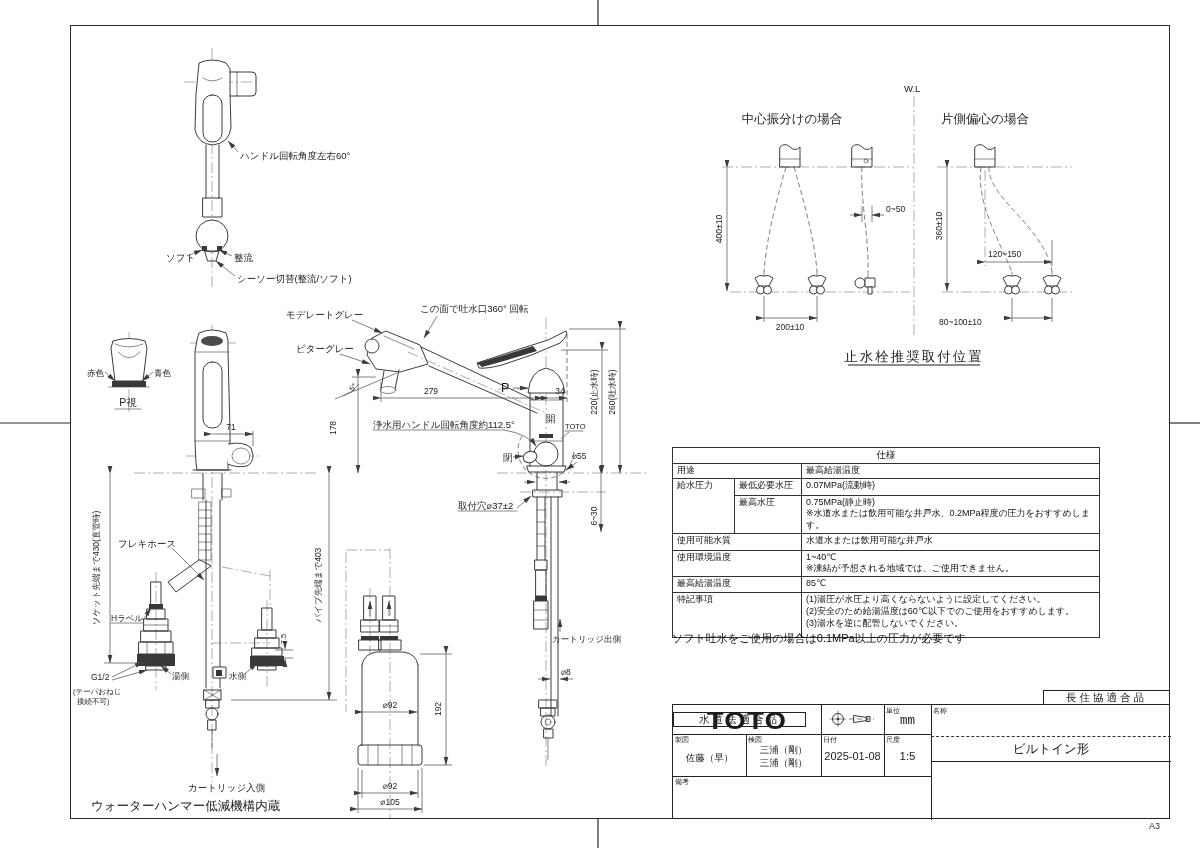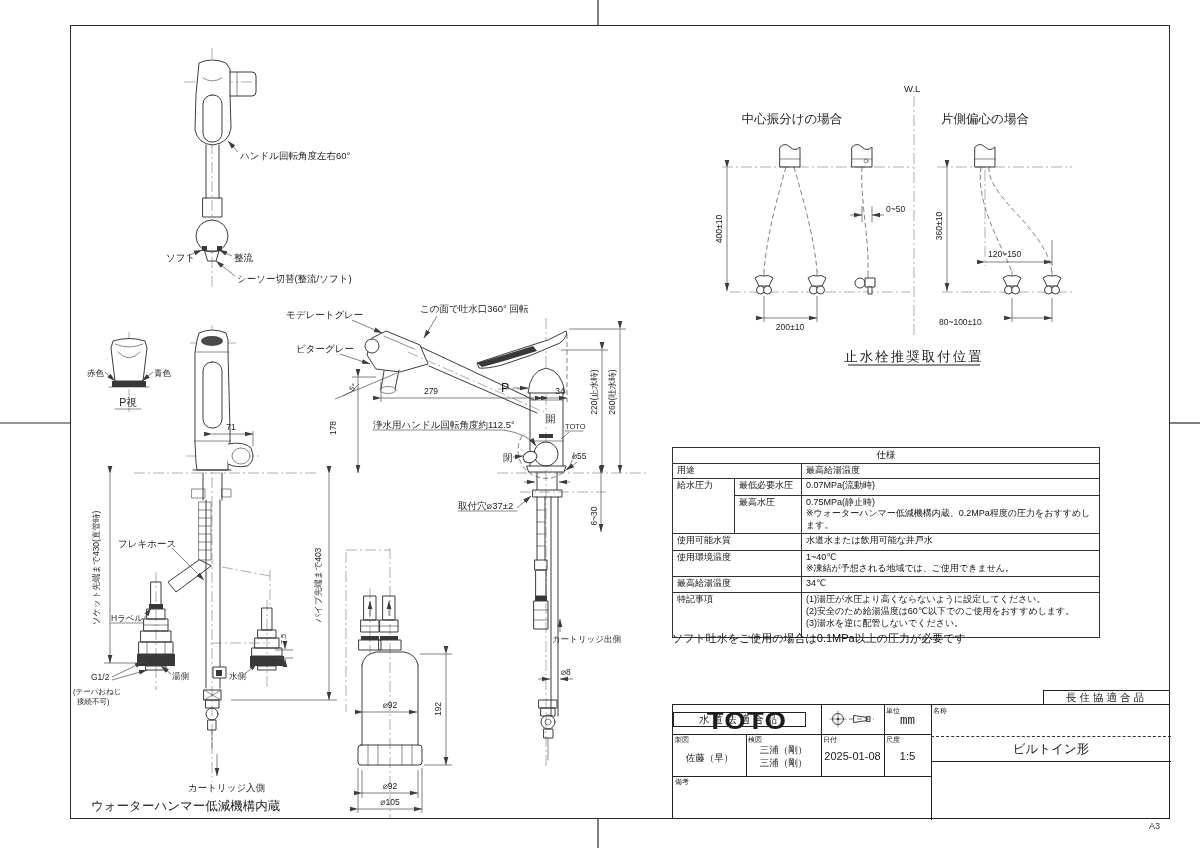--- a/index.html
+++ b/index.html
@@ -445,37 +445,37 @@
     </tr>
     <tr style="height:17px">
       <td rowspan="2">給水圧力</td>
       <td>最低必要水圧</td>
       <td>0.07MPa(流動時)</td>
     </tr>
     <tr style="height:24px">
       <td>最高水圧</td>
       <td>
         <div>0.75MPa(静止時)</div>
-        <div>※ウォーターハンマー低減機構内蔵、0.2MPa程度の圧力をおすすめします。</div>
+        <div>※水道水または飲用可能な井戸水、0.2MPa程度の圧力をおすすめします。</div>
       </td>
     </tr>
     <tr style="height:17px">
       <td colspan="2">使用可能水質</td>
       <td>水道水または飲用可能な井戸水</td>
     </tr>
     <tr style="height:26px">
       <td colspan="2">使用環境温度</td>
       <td>
         <div>1~40℃</div>
         <div>※凍結が予想される地域では、ご使用できません。</div>
       </td>
     </tr>
     <tr style="height:16px">
       <td colspan="2">最高給湯温度</td>
-      <td>34℃</td>
+      <td>85℃</td>
     </tr>
     <tr style="height:45px">
       <td colspan="2">特記事項</td>
       <td>
         <div>(1)湯圧が水圧より高くならないように設定してください。</div>
         <div>(2)安全のため給湯温度は60℃以下でのご使用をおすすめします。</div>
         <div>(3)湯水を逆に配管しないでください。</div>
       </td>
     </tr>
   </tbody>

